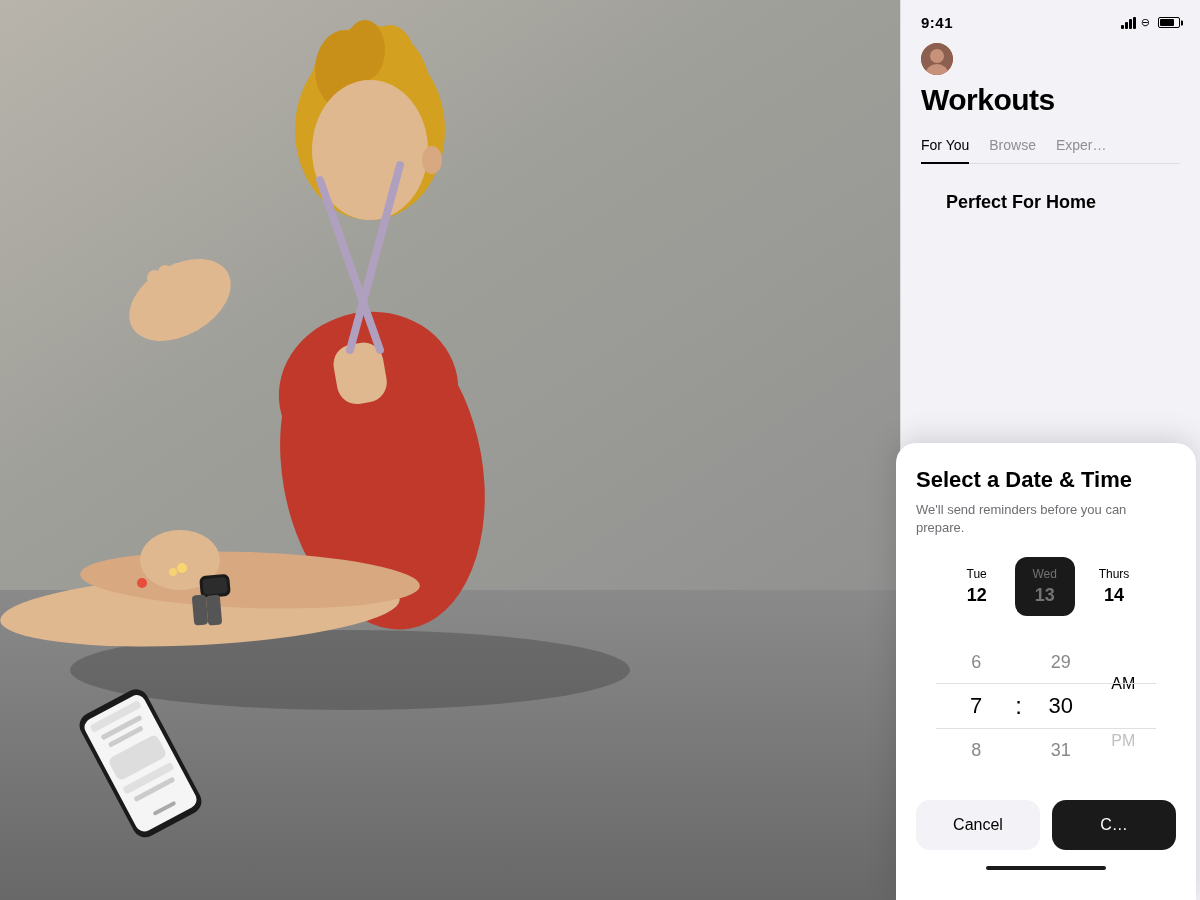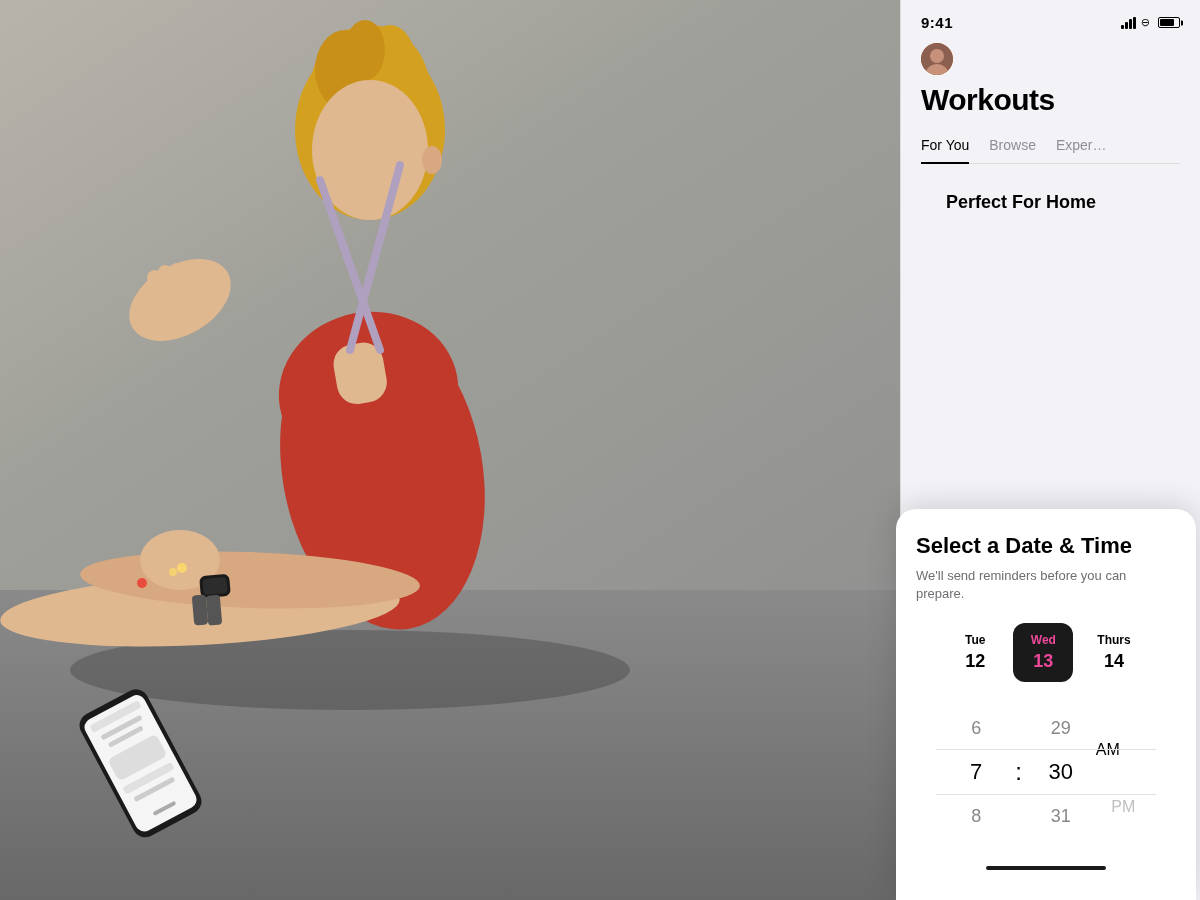--- a/index.html
+++ b/index.html
@@ -225,32 +225,32 @@
       flex-direction: column;
       align-items: center;
       padding: 10px 16px;
       border-radius: 12px;
       cursor: pointer;
       min-width: 60px;
     }
 
     .date-cell.selected {
       background: #1a1a1a;
-      color: #ec4899;
+      color: #737373;
       text-align: center;
     }
 
     .date-cell.unselected {
       background: transparent;
       color: #000;
     }
 
     .date-day {
       font-size: 12px;
-      font-weight: 700;
+      font-weight: 400;
       margin-bottom: 4px;
     }
 
     .date-num {
       font-size: 18px;
       font-weight: 600;
     }
 
     
     .time-picker {
@@ -559,28 +559,34 @@
         </div>
         <div class="time-item selected">
           <span>30</span>
         </div>
         <div class="time-item near">
           <span>31</span>
         </div>
       </div>
 
       <div class="ampm-column">
-        <div class="ampm-item selected" style="height:44px; display:flex; align-items:center; justify-content:flex-start;">
+        <div class="ampm-item selected" style="height:44px; display:flex; align-items:center; justify-content:center;">
           <span>AM</span>
         </div>
         <div class="ampm-item" style="height:44px; display:flex; align-items:flex-end; justify-content:center; color:#c0c0c0;">
           <span>PM</span>
         </div>
       </div>
     </div>
 
+    <div class="action-buttons">
+      <button class="btn-cancel">Cancel</button>
+      <button class="btn-confirm">
+        <span>C…</span>
+      </button>
+    </div>
 
     <div style="display:flex; justify-content:center; margin-top:16px;">
       <div style="width:120px; height:4px; background:#1a1a1a; border-radius:2px;"></div>
     </div>
 
   </div>
 </div>
 
 </body></html>

